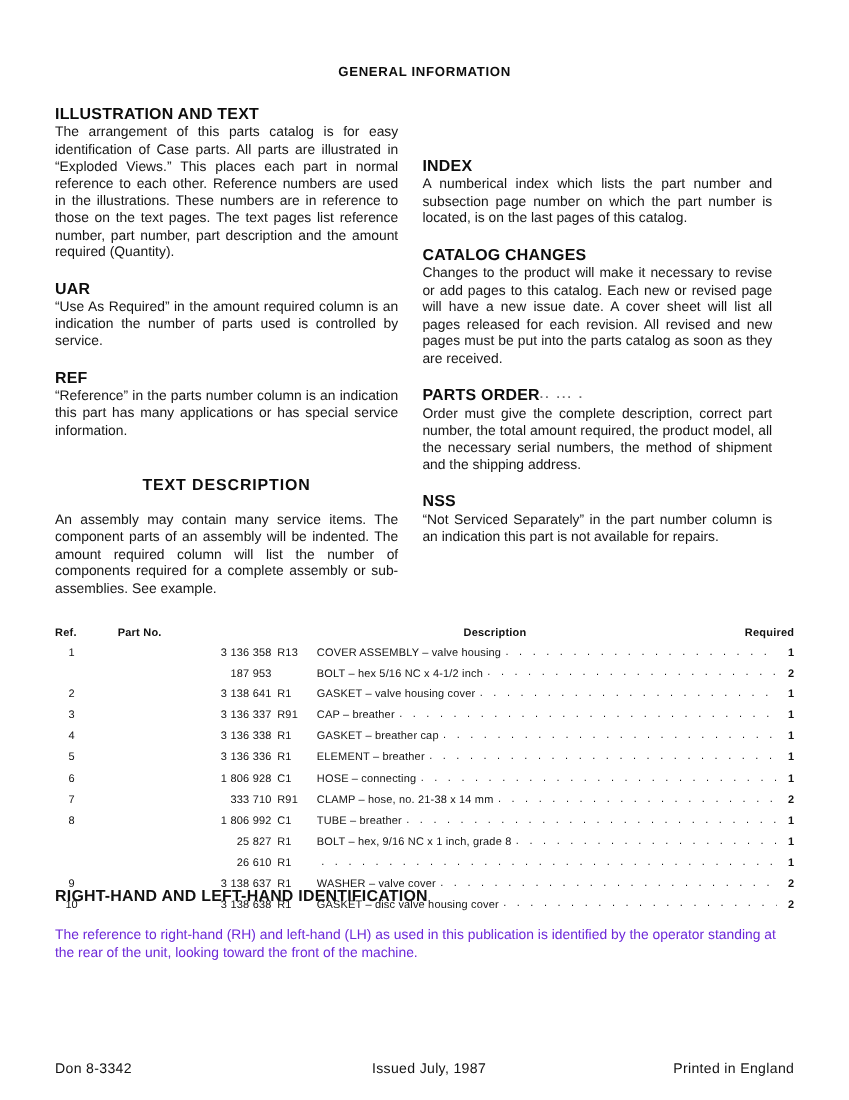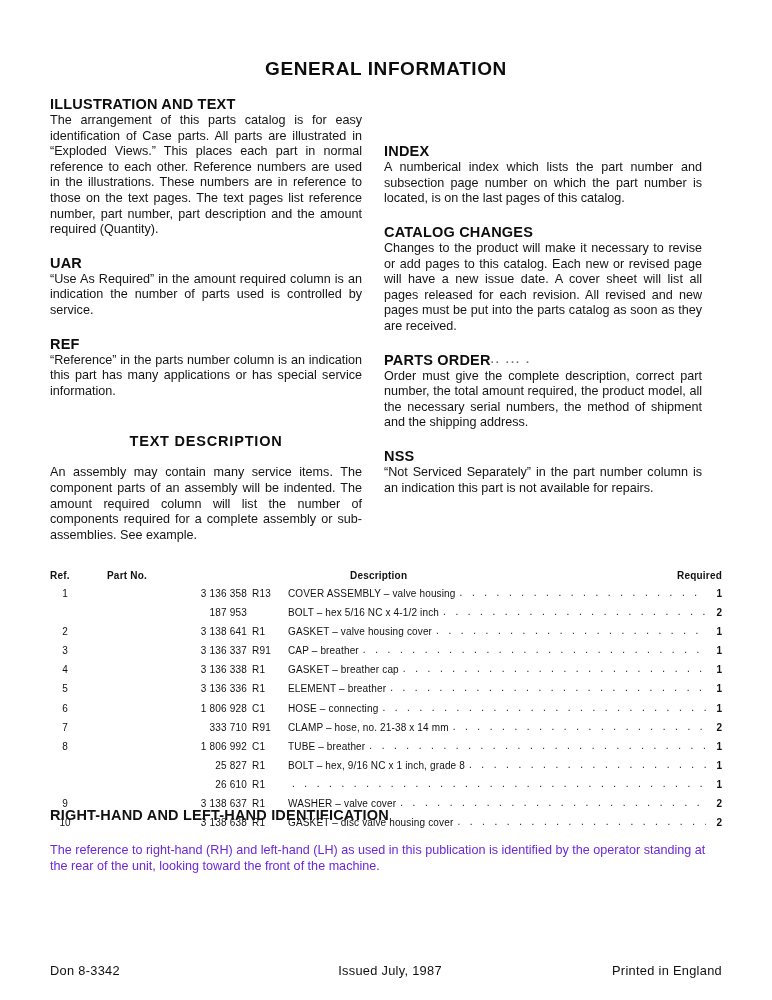--- a/index.html
+++ b/index.html
@@ -24,21 +24,21 @@
     height: 1000px;
   }
 
   
   .page-title {
     position: absolute;
     left: 0;
     top: 58px;
     width: 772px;
     text-align: center;
-    font-size: 19px;
+    font-size: 12px;
     font-weight: bold;
     letter-spacing: 0.6px;
     color: #0d0d0d;
   }
 
   
   .columns {
     position: absolute;
     left: 50px;
     top: 96px;
@@ -95,21 +95,21 @@
   }
   .pt-head {
     display: block;
     position: relative;
     height: 18px;
     font-weight: bold;
     letter-spacing: 0.2px;
   }
   .pt-head .h-ref   { position: absolute; left: 0px;   }
   .pt-head .h-part  { position: absolute; left: 57px;  }
-  .pt-head .h-desc  { position: absolute; left: 300px; width: 200px; }
+  .pt-head .h-desc  { position: absolute; left: 300px; width: 200px; text-align: center; }
   .pt-head .h-req   { position: absolute; right: 0px;  }
 
   .pt-row {
     position: relative;
     height: 19.1px;
     white-space: nowrap;
   }
   .c-ref {
     position: absolute;
     left: 0px;

